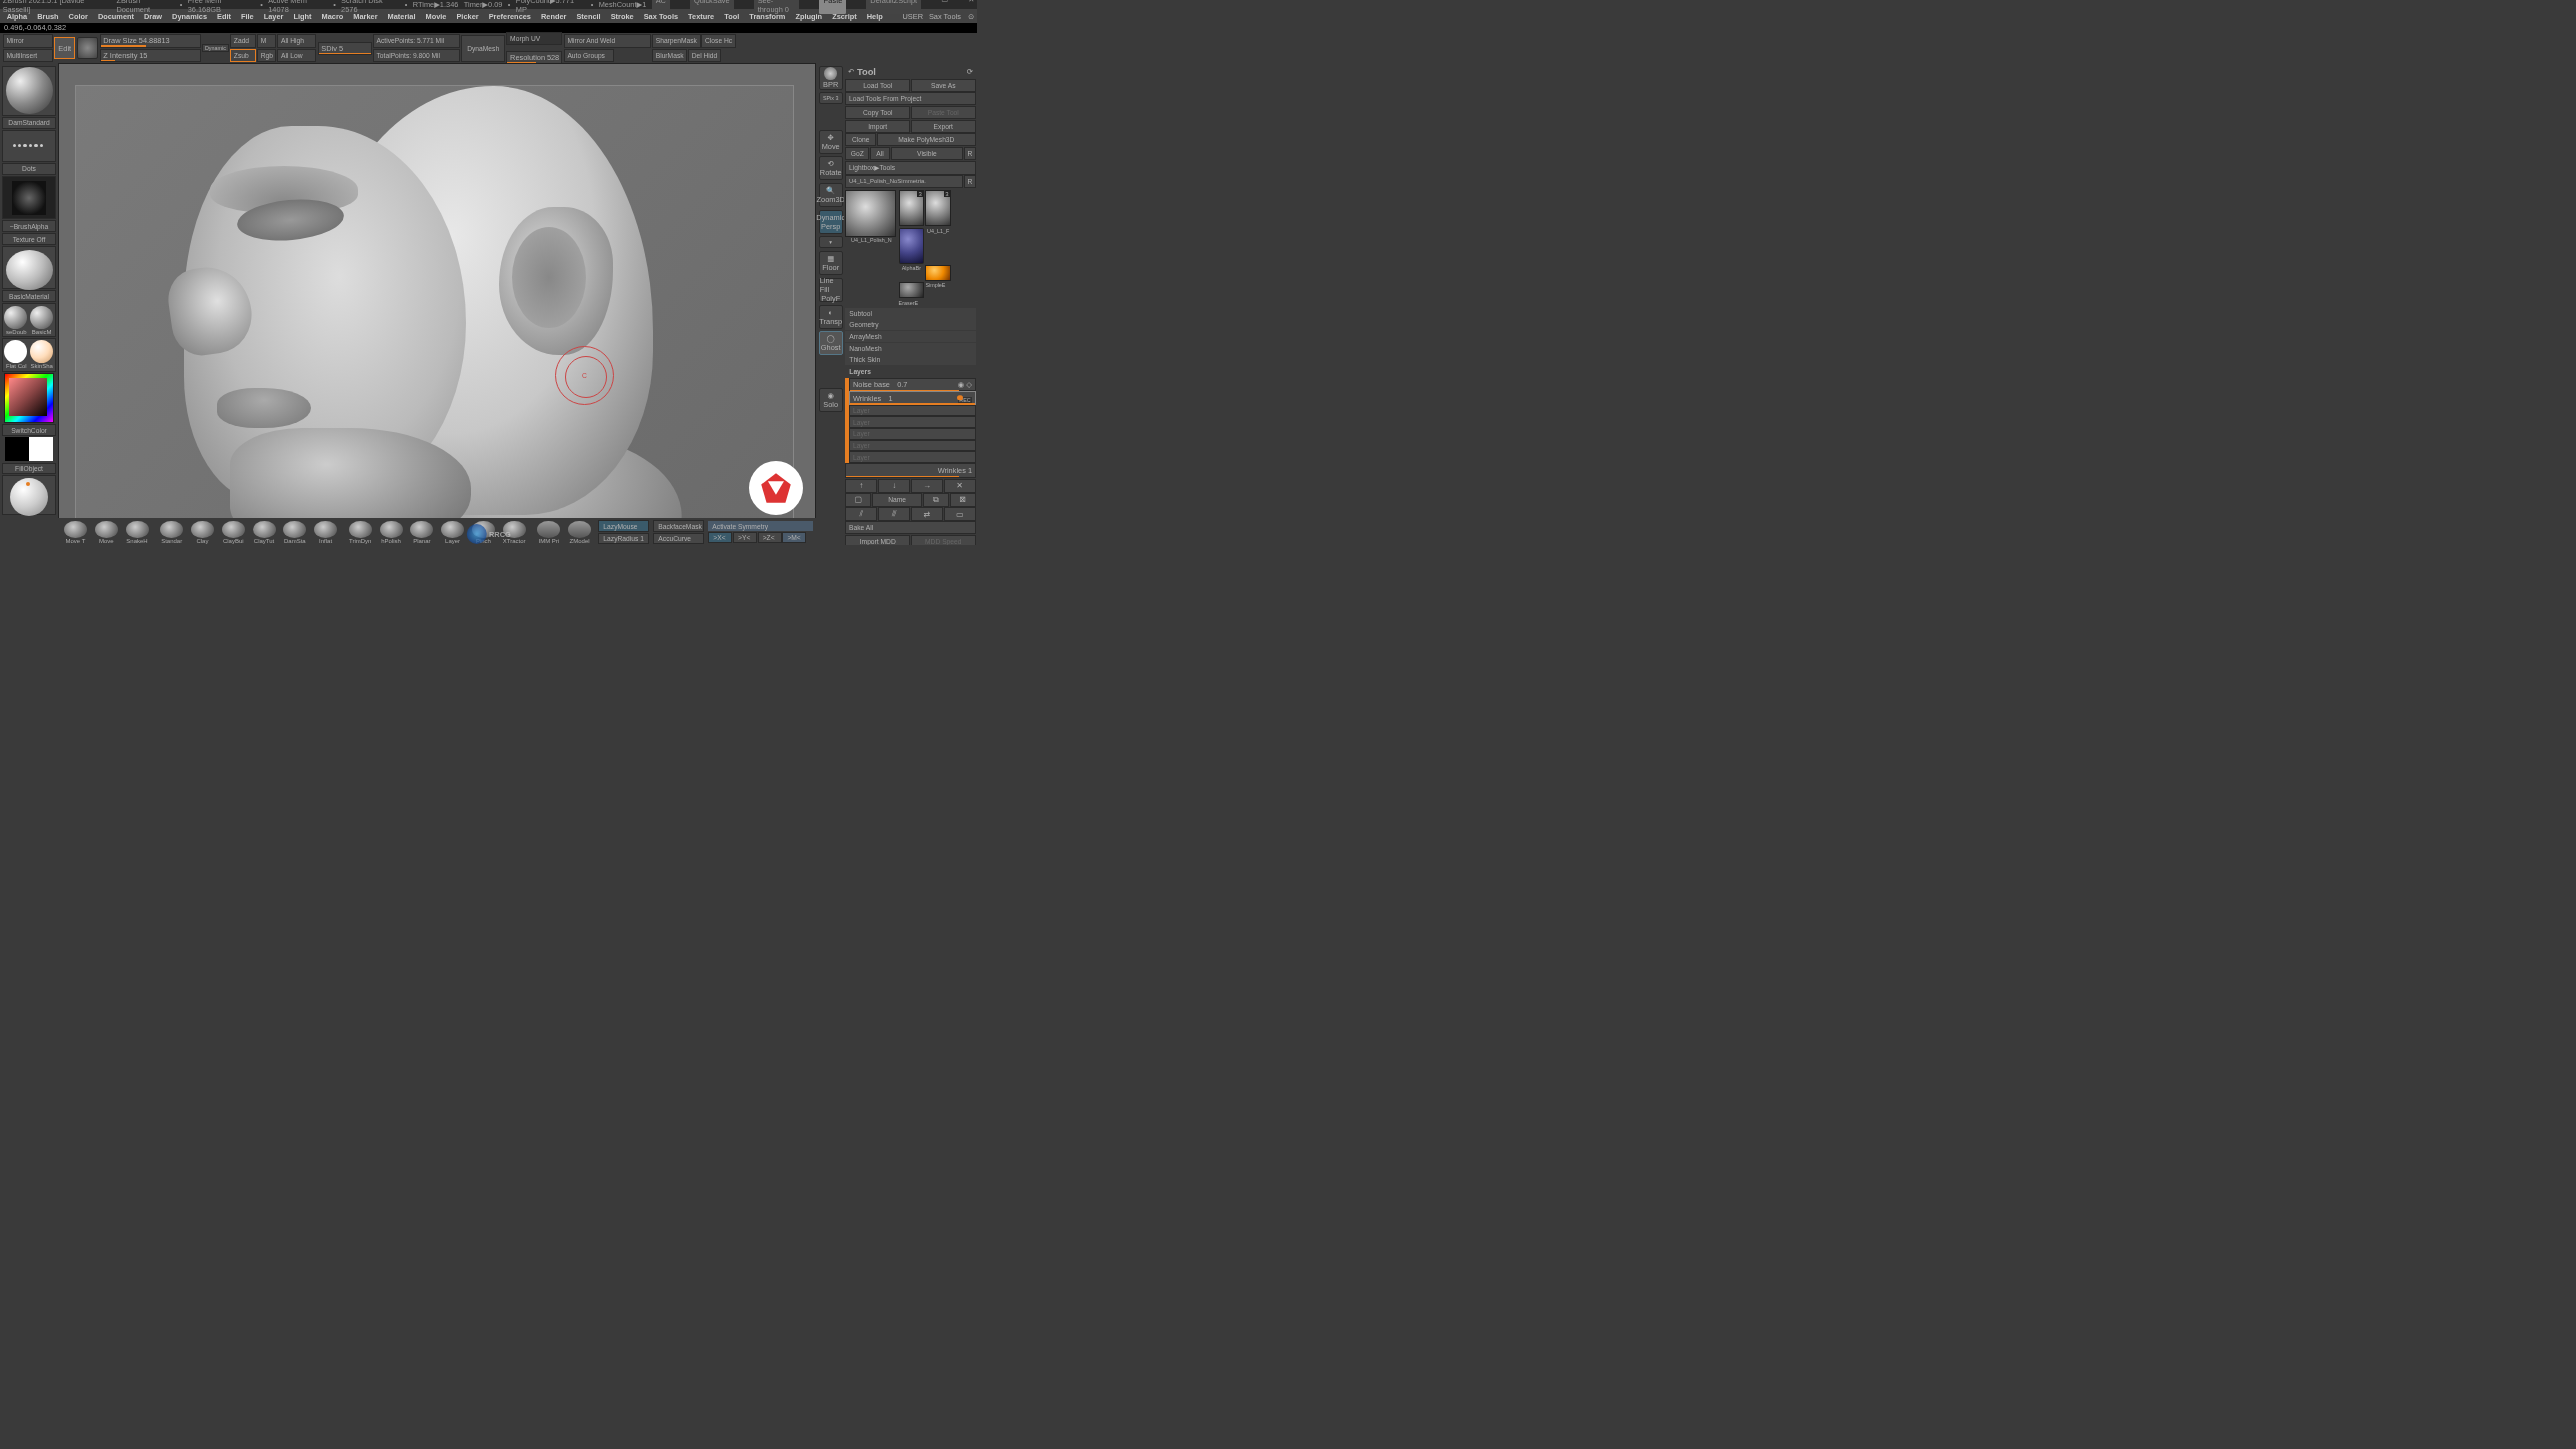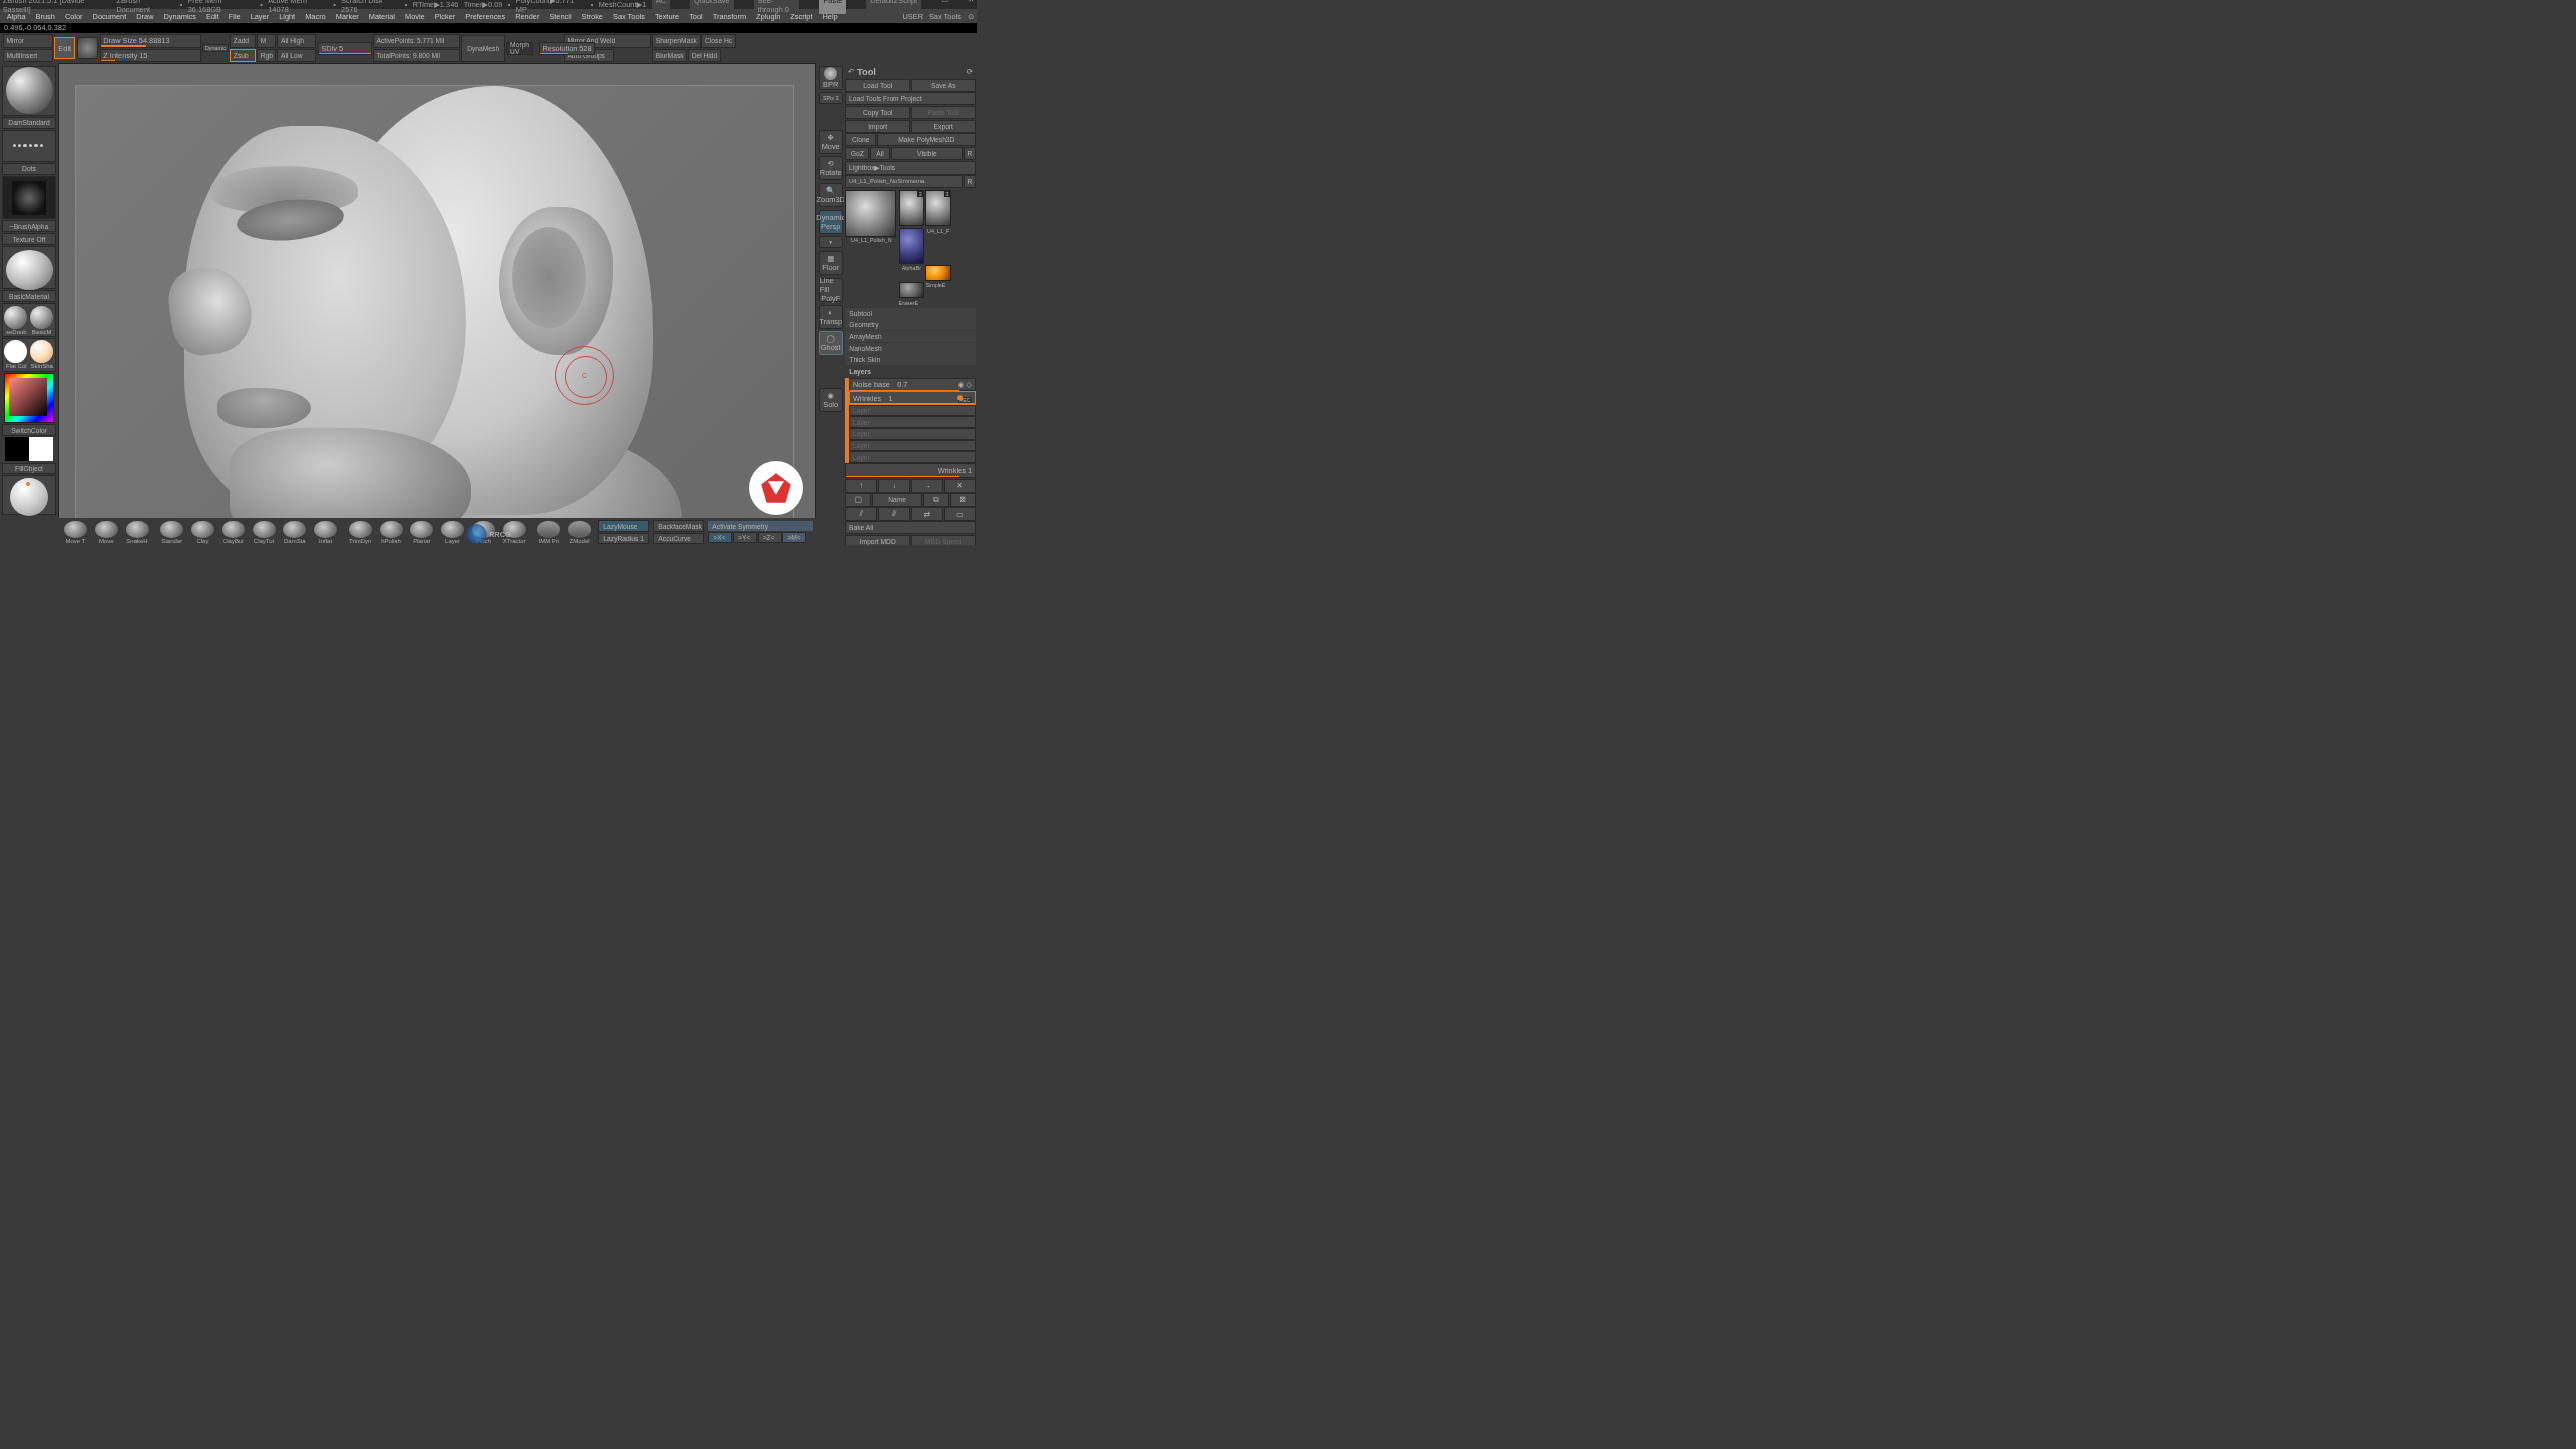--- a/index.html
+++ b/index.html
@@ -2,21 +2,21 @@
 <html><head>
 <meta charset="utf-8">
 <style>
 * { margin:0; padding:0; box-sizing:border-box; font-family:Arial,sans-serif; font-size:7.4px; color:#b0b0b0; user-select:none; }
 body { background:#3a3a3a; width:977px; height:547px; overflow:hidden; position:relative; }
 .titlebar { height:9.4px; background:#2a2a2a; display:flex; align-items:center; padding:0 2.7px; gap:5.4px; font-size:6.7px; }
 .titlebar span { color:#999; }
 .titlebar .right { margin-left:auto; display:flex; gap:20px; }
 .titlebar .btn { background:#444; padding:0.7px 4px; border-radius:1.3px; cursor:pointer; }
 .menubar { height:13.4px; background:#434343; display:flex; align-items:center; padding:0 2.7px; gap:2px; }
-.menubar .mitem { padding:1.3px 4px; cursor:pointer; color:#ccc; }
+.menubar .mitem { padding:1.3px 4px; cursor:pointer; color:#ccc;font-weight:bold; }
 .menubar .ruser { margin-left:auto; font-size:6.7px; }
 .statusbar { height:10.7px; background:#000000; padding:0.7px 4px; font-size:6.7px; color:#888; }
 .toolbar { height:29.5px; background:#3a3a3a; display:flex; align-items:center; padding:0 2.7px; gap:1.3px; }
 .tb-cell { background:#444; border:0.7px solid #2a2a2a; padding:1.3px 2.7px; height:13.4px; display:flex; align-items:center; font-size:6.7px; }
 .tb-cell.tall { height:27px; flex-direction:column; justify-content:center; }
 .tb-cell.dark { background:#333; }
 .tb-slider { position:relative; }
 .tb-slider .bar { position:absolute; bottom:0; left:0; height:1.3px; background:#e67e22; }
 .edit-btn { background:#555; border:0.7px solid #e67e22; width:21.5px; height:21.5px; display:flex; align-items:center; justify-content:center; font-size:6px; cursor:pointer; }
 .icon-btn { background:#444; border:0.7px solid #2a2a2a; width:21.5px; height:21.5px; border-radius:2px; cursor:pointer; }
@@ -193,21 +193,21 @@
   </div>
   <div class="tb-cell tb-slider" style="width:54px">
     <span>SDiv 5</span>
       <div class="bar" style="width:100%"></div>
   </div>
   <div style="display:flex;flex-direction:column;gap:1.3px">
     <div class="tb-cell" style="width:87px">ActivePoints: 5.771 Mil</div>
     <div class="tb-cell" style="width:87px">TotalPoints: 9.800 Mil</div>
   </div>
   <div class="tb-cell tall" style="width:44px">DynaMesh</div>
-  <div style="display:flex;gap:6px;width:56px">
+  <div style="display:flex;flex-direction:column;gap:6px;width:56px">
     <div class="tb-cell dark">Morph UV</div>
     <div class="tb-cell tb-slider">
       <span>Resolution</span>&nbsp;<span>528</span>
       <div class="bar" style="width:52%"></div>
     </div>
   </div>
   <div style="display:flex;flex-direction:column;gap:1.3px">
     <div class="tb-cell" style="width:87px">Mirror And Weld</div>
     <div class="tb-cell" style="width:50px">Auto Groups</div>
   </div>

